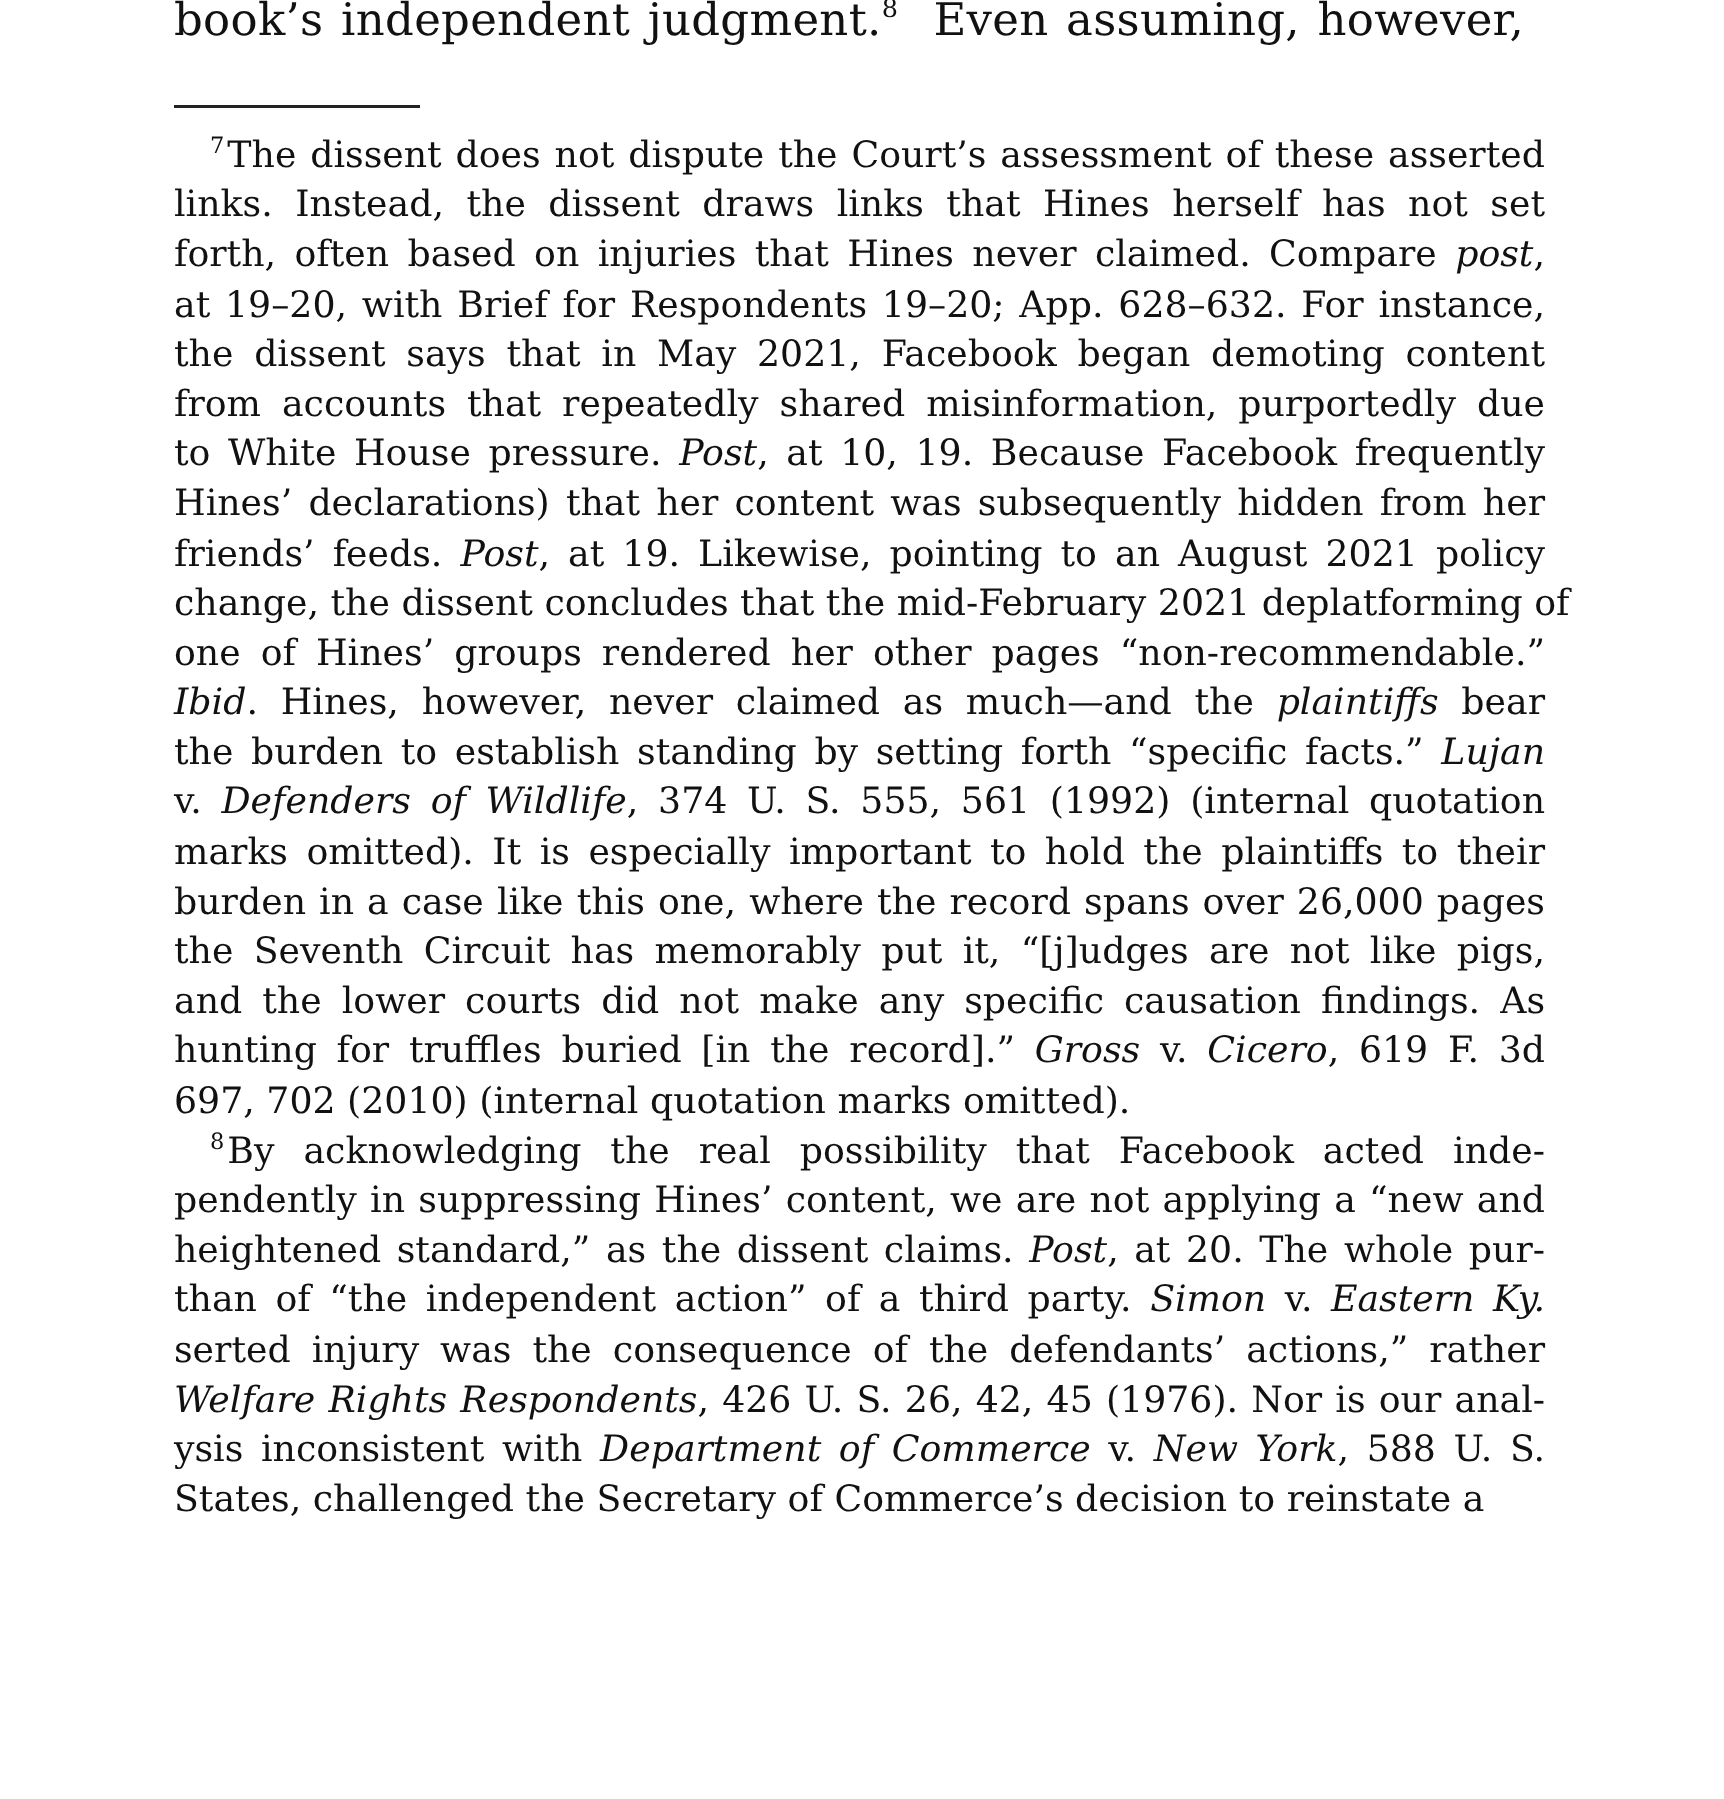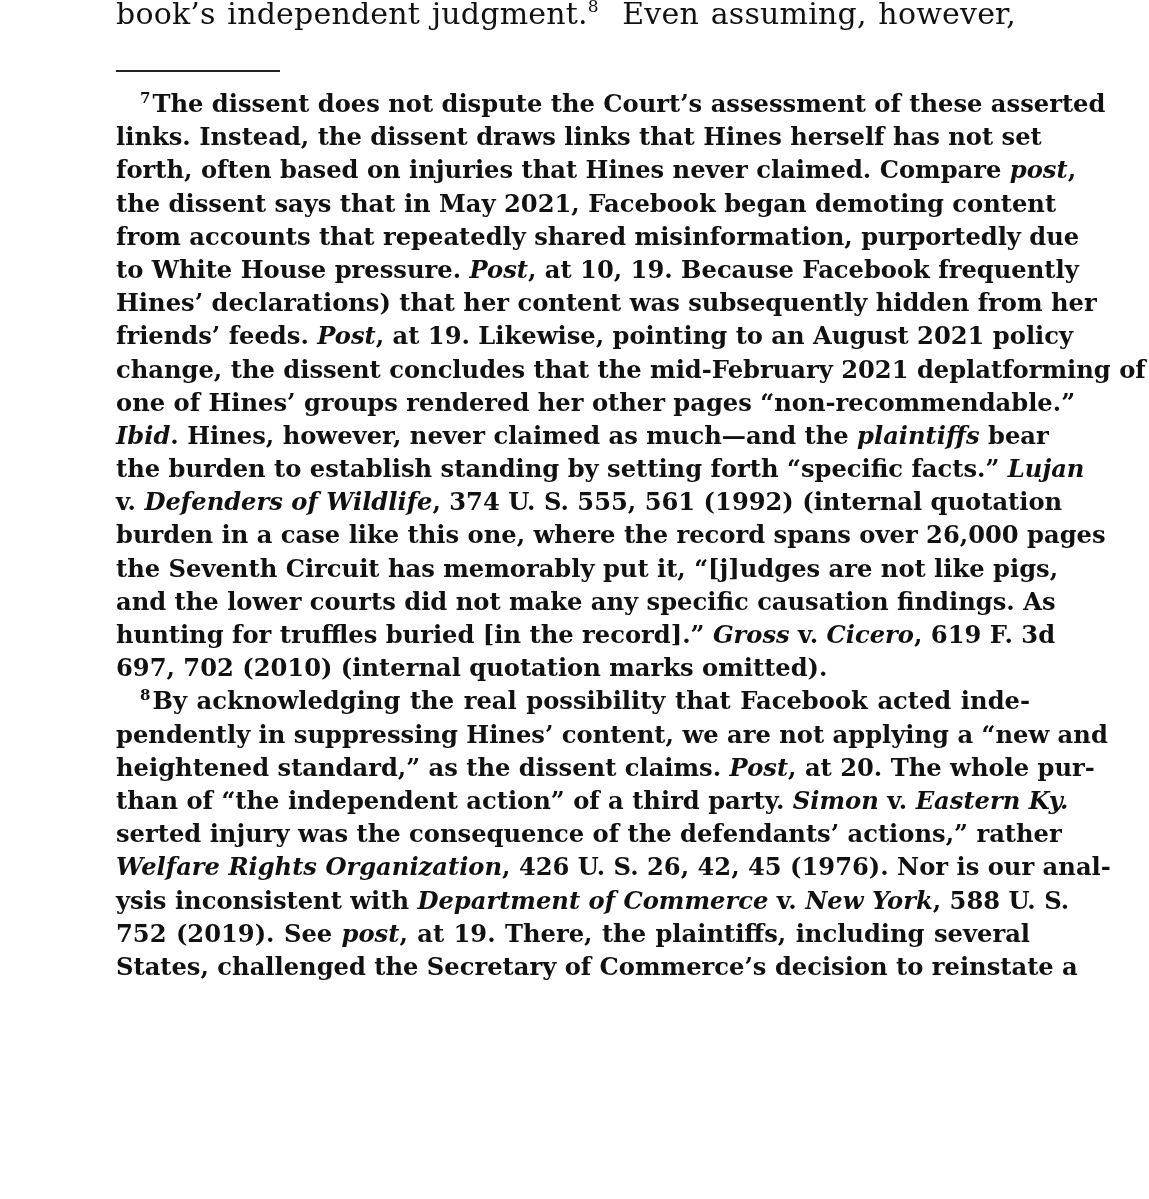--- a/index.html
+++ b/index.html
@@ -45,21 +45,20 @@
       height: 0;
       border-top: 2px solid #222222;
     }
     .footnotes {
       position: absolute;
       left: 0;
       top: 87px;
       width: 914px;
       font-size: 24.2px;
       line-height: 33.2px;
-      font-weight: bold;
     }
     .fn-line {
       display: block;
       height: 33.2px;
       white-space: nowrap;
       text-align: justify;
       text-align-last: justify;
       overflow: visible;
     }
     .fn-line.last {
@@ -82,41 +81,42 @@
 <div class="page">
   <div class="main-line"><span>book’s independent judgment.</span><sup>8</sup>&nbsp; <span>Even assuming, however,</span></div>
 
   <div class="rule"></div>
 
   <div class="footnotes" id="footnotes">
       <div>
         <span class="fn-line indent"><span class="fn-mark">7</span><span>The dissent does not dispute the Court’s assessment of these asserted</span></span>
         <span class="fn-line"><span>links.  Instead, the dissent draws links that Hines herself has not set</span></span>
         <span class="fn-line"><span>forth, often based on injuries that Hines never claimed.  Compare </span><i>post</i><span>,</span></span>
+        <span class="fn-line"><span>at 19–20, with Brief for Respondents 19–20; App. 628–632.  For instance,</span></span>
         <span class="fn-line"><span>the dissent says that in May 2021, Facebook began demoting content</span></span>
         <span class="fn-line"><span>from accounts that repeatedly shared misinformation, purportedly due</span></span>
         <span class="fn-line"><span>to White House pressure.  </span><i>Post</i><span>, at 10, 19.  Because Facebook frequently</span></span>
         <span class="fn-line"><span>Hines’ declarations) that her content was subsequently hidden from her</span></span>
         <span class="fn-line"><span>friends’ feeds.  </span><i>Post</i><span>, at 19.  Likewise, pointing to an August 2021 policy</span></span>
         <span class="fn-line"><span>change, the dissent concludes that the mid-February 2021 deplatforming of</span></span>
         <span class="fn-line"><span>one of Hines’ groups rendered her other pages “non-recommendable.”</span></span>
         <span class="fn-line"><i>Ibid</i><span>.  Hines, however, never claimed as much—and the </span><i>plaintiffs</i><span> bear</span></span>
         <span class="fn-line"><span>the burden to establish standing by setting forth “specific facts.”  </span><i>Lujan</i></span>
         <span class="fn-line"><span>v. </span><i>Defenders of Wildlife</i><span>, 374 U. S. 555, 561 (1992) (internal quotation</span></span>
+        <span class="fn-line"><span>marks omitted).  It is especially important to hold the plaintiffs to their</span></span>
         <span class="fn-line"><span>burden in a case like this one, where the record spans over 26,000 pages</span></span>
         <span class="fn-line"><span>the Seventh Circuit has memorably put it, “[j]udges are not like pigs,</span></span>
         <span class="fn-line"><span>and the lower courts did not make any specific causation findings.  As</span></span>
         <span class="fn-line"><span>hunting for truffles buried [in the record].”  </span><i>Gross</i><span> v. </span><i>Cicero</i><span>, 619 F. 3d</span></span>
         <span class="fn-line last"><span>697, 702 (2010) (internal quotation marks omitted).</span></span>
       </div>
       <div>
         <span class="fn-line indent"><span class="fn-mark">8</span><span>By acknowledging the real possibility that Facebook acted inde-</span></span>
         <span class="fn-line"><span>pendently in suppressing Hines’ content, we are not applying a “new and</span></span>
         <span class="fn-line"><span>heightened standard,” as the dissent claims.  </span><i>Post</i><span>, at 20.  The whole pur-</span></span>
         <span class="fn-line"><span>than of “the independent action” of a third party.  </span><i>Simon</i><span> v. </span><i>Eastern Ky.</i></span>
         <span class="fn-line"><span>serted injury was the consequence of the defendants’ actions,” rather</span></span>
-        <span class="fn-line"><i>Welfare Rights Organization</i><span>, 426 U. S. 26, 42, 45 (1976).  Nor is our anal-</span></span>
+        <span class="fn-line"><i>Welfare Rights Respondents</i><span>, 426 U. S. 26, 42, 45 (1976).  Nor is our anal-</span></span>
         <span class="fn-line"><span>ysis inconsistent with </span><i>Department of Commerce</i><span> v. </span><i>New York</i><span>, 588 U. S.</span></span>
-        <span class="fn-line"><span>752 (2019).  See </span><i>post</i><span>, at 19.  There, the plaintiffs, including several</span></span>
         <span class="fn-line last"><span>States, challenged the Secretary of Commerce’s decision to reinstate a</span></span>
       </div>
     </div>
 </div>
 
 </body></html>

